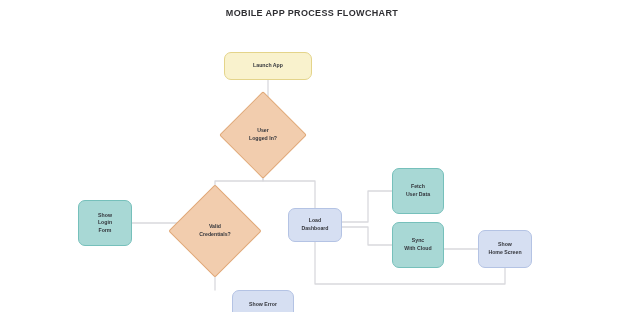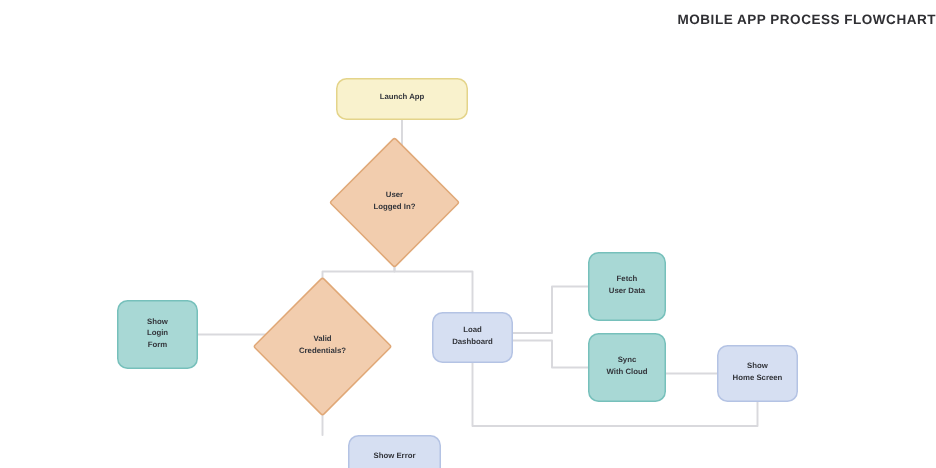--- a/index.html
+++ b/index.html
@@ -26,21 +26,21 @@
     top: 0;
     width: 624px;
     height: 312px;
     pointer-events: none;
   }
   .title {
     position: absolute;
     left: 0;
     top: 8px;
     width: 624px;
-    text-align: right;
+    text-align: center;
     font-size: 9px;
     font-weight: bold;
     letter-spacing: 0.35px;
     color: #2f2f33;
     white-space: nowrap;
   }
   .node {
     position: absolute;
     box-sizing: border-box;
     display: flex;

